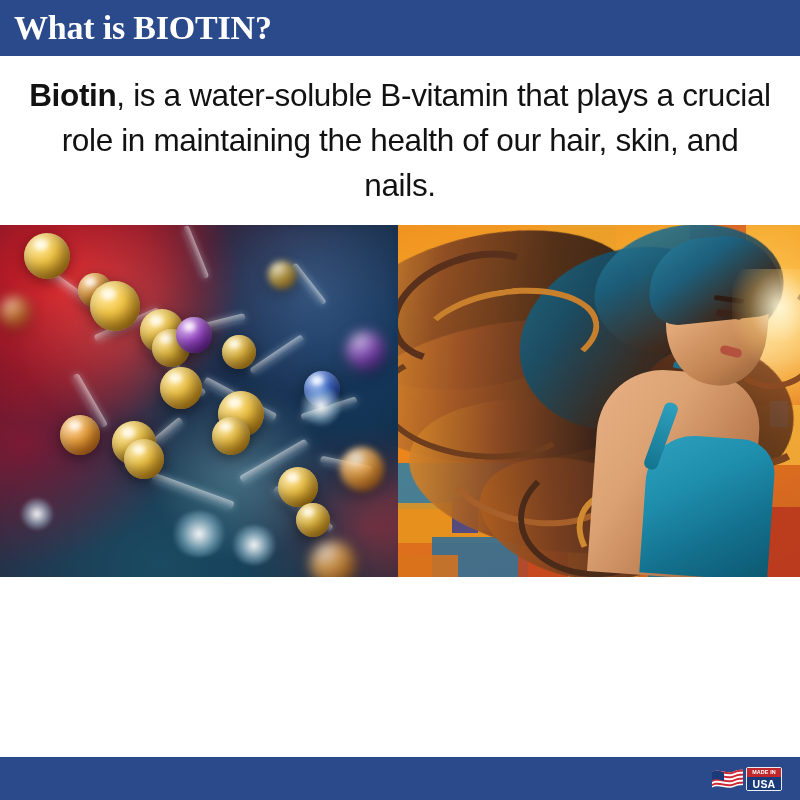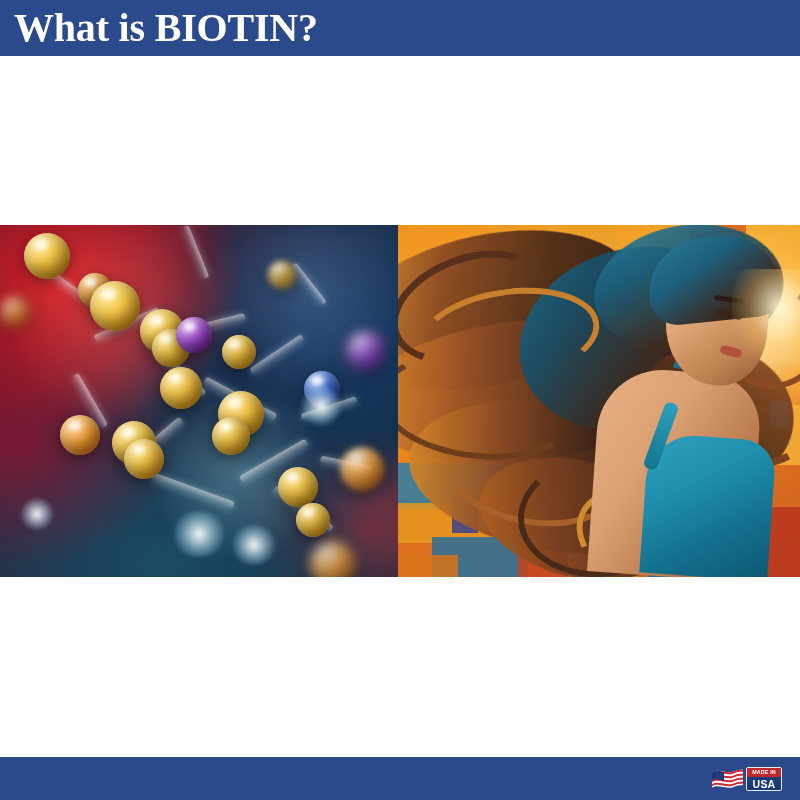--- a/index.html
+++ b/index.html
@@ -26,21 +26,21 @@
     top: 0;
     width: 800px;
     height: 56px;
     background: #2a4a8b;
     display: flex;
     align-items: center;
   }
   .header-title {
     font-family: "Liberation Serif", serif;
     font-weight: bold;
-    font-size: 40px;
+    font-size: 34px;
     letter-spacing: -0.2px;
     color: #ffffff;
     margin-left: 14px;
     line-height: 1;
     white-space: nowrap;
   }
 
   
   .intro {
     position: absolute;
@@ -246,20 +246,23 @@
 </style>
 </head>
 <body>
 
 <div class="page">
 
   <div class="header-bar">
     <div class="header-title">What is BIOTIN?</div>
   </div>
 
+  <div class="intro">
+    <div class="intro-text"><span class="lead">Biotin</span><span>, is a water-soluble B-vitamin that plays a crucial role in maintaining the health of our hair, skin, and nails.</span></div>
+  </div>
 
   <div class="image-band">
 
     <div class="photo photo-left">
       <div class="mol-base"></div>
       <div class="mol-haze"></div>
 
       <div class="bond" style="left:40px;  top:60px;  width:62px; height:7px; transform:rotate(36deg);"></div>
       <div class="bond" style="left:92px;  top:96px;  width:70px; height:7px; transform:rotate(-24deg);"></div>
       <div class="bond" style="left:140px; top:140px; width:74px; height:8px; transform:rotate(44deg);"></div>

